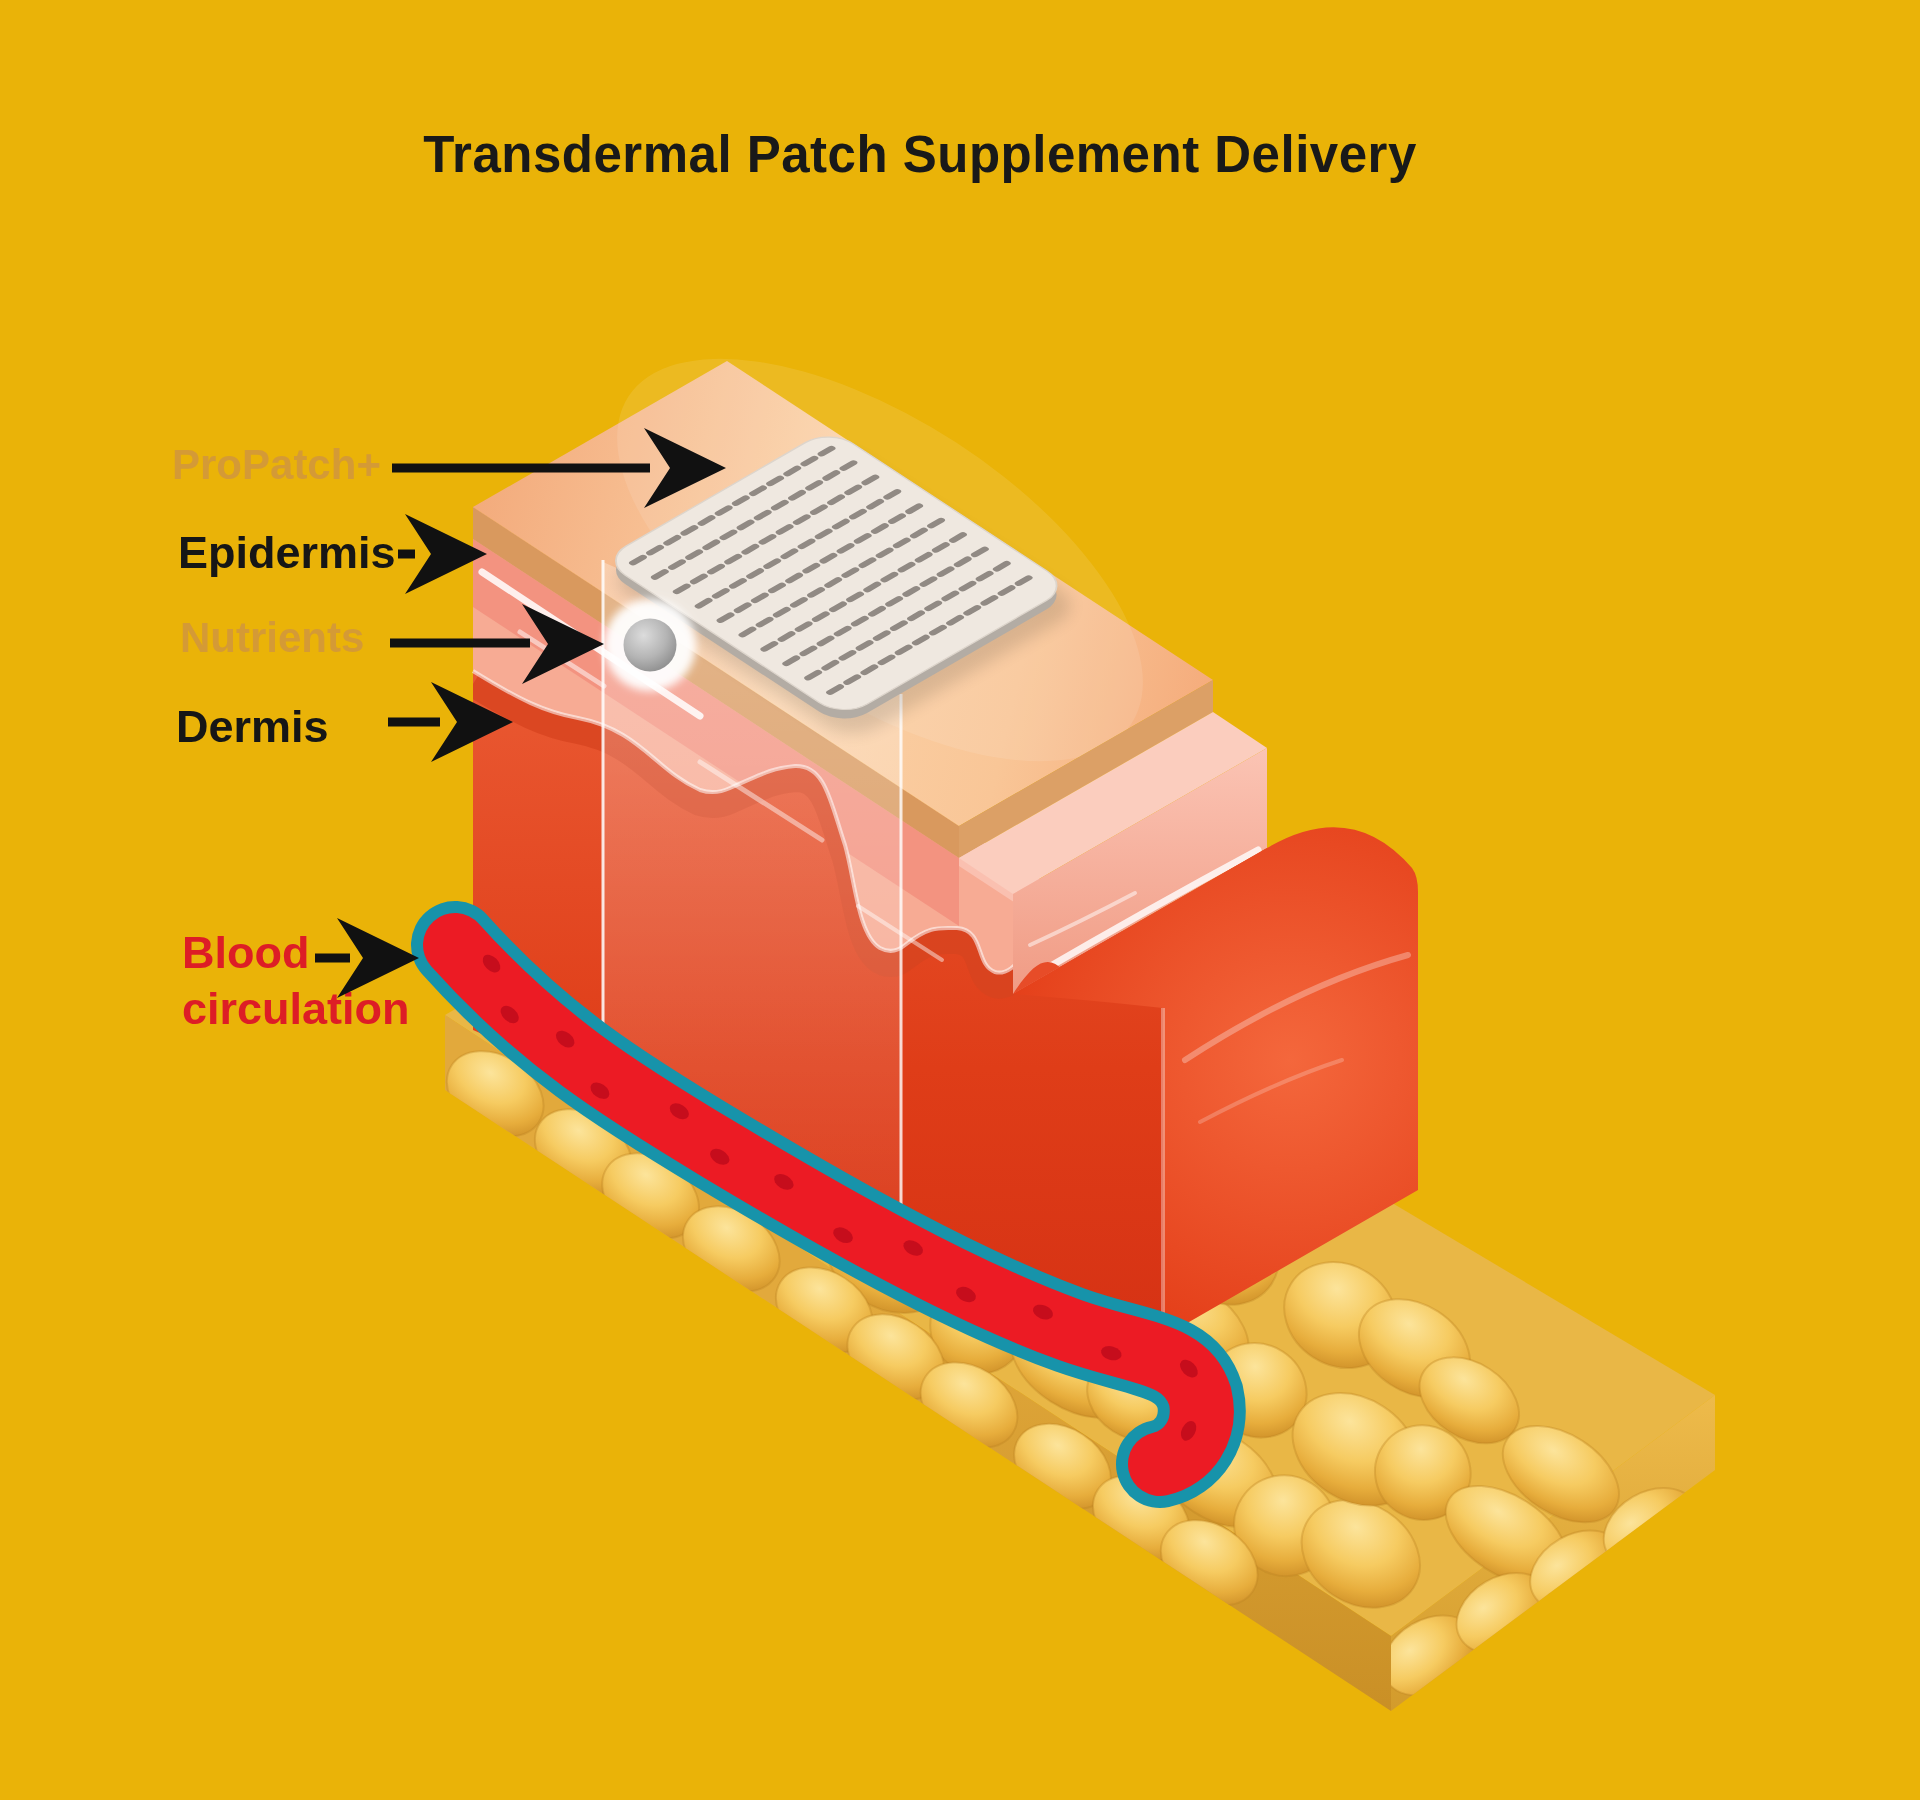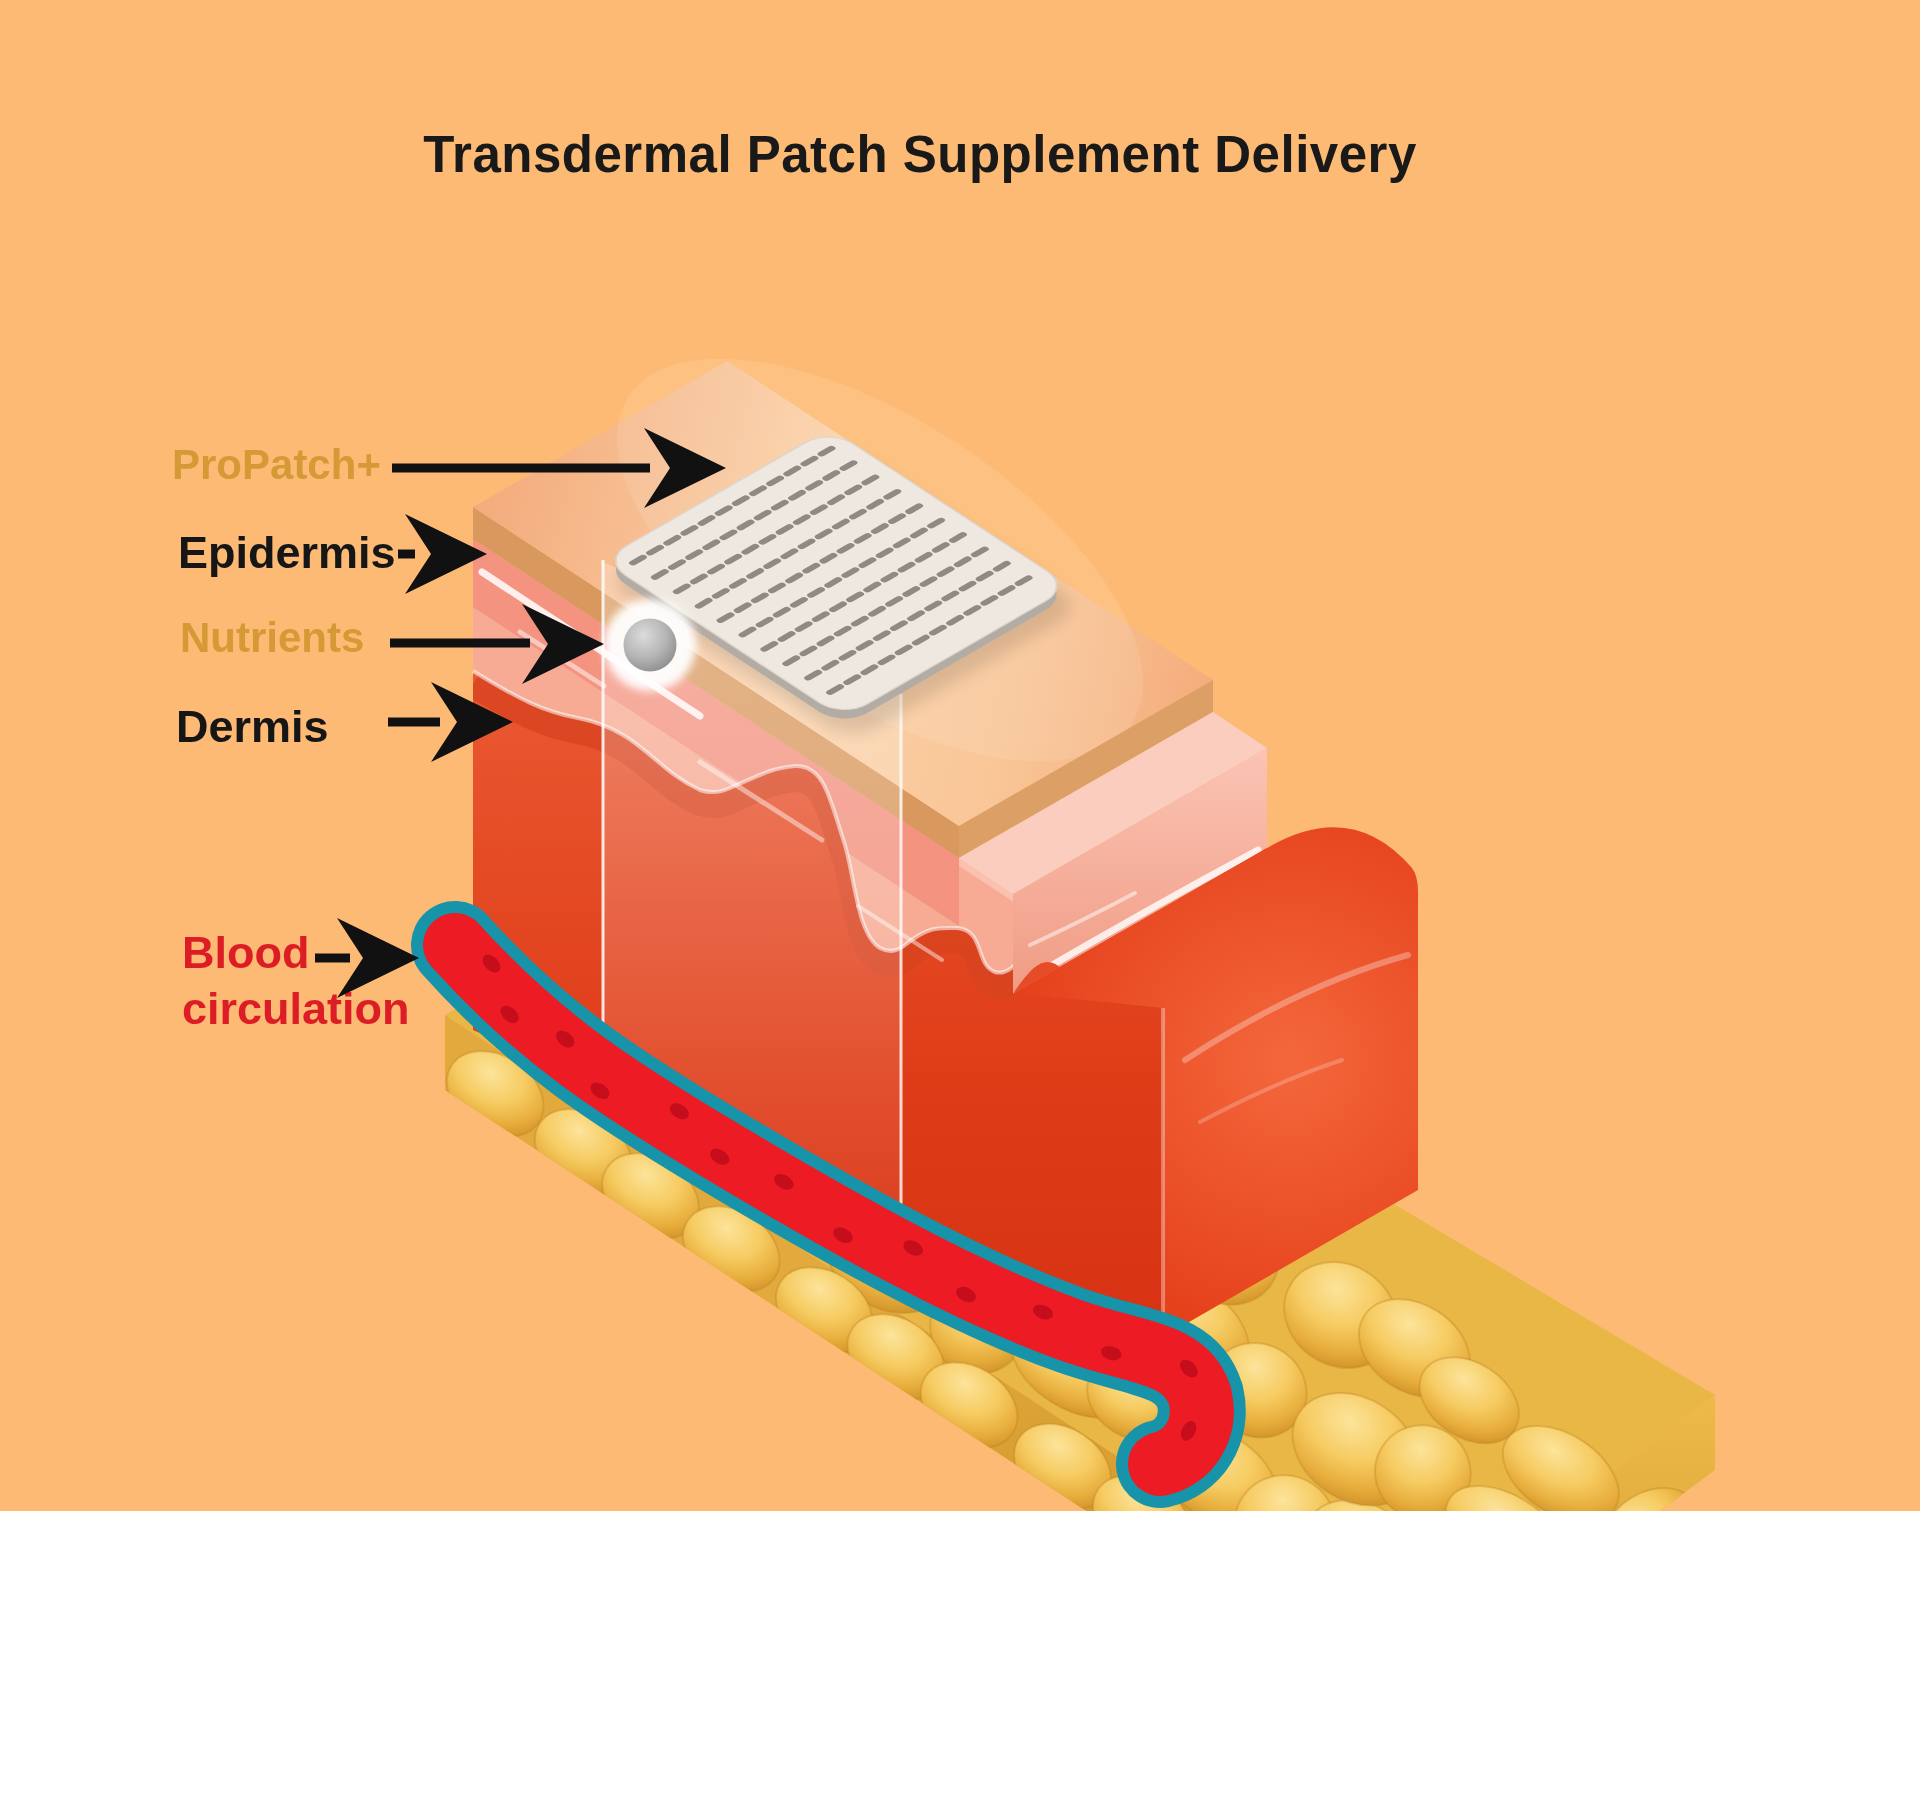--- a/index.html
+++ b/index.html
@@ -1,16 +1,16 @@
 <!DOCTYPE html>
 <html><head>
 <meta charset="utf-8">
 <style>
   html,body{margin:0;padding:0;background:#ffffff;}
-  .stage{width:1920px;height:1511px;position:relative;background:#fdba74;overflow:hidden;text-decoration:underline;}
+  .stage{width:1920px;height:1800px;position:relative;background:#eab308;overflow:hidden;text-decoration:underline;}
   svg{display:block;font-family:"Liberation Sans", sans-serif;}
   text{font-weight:700;}
 </style>
 </head>
 <body>
 
 <div class="stage">
 <svg viewBox="0 0 1920 1800" width="1920" height="1800">
   <defs>
     <linearGradient id="topSkin" gradientUnits="userSpaceOnUse" x1="473" y1="507" x2="1213" y2="680">

